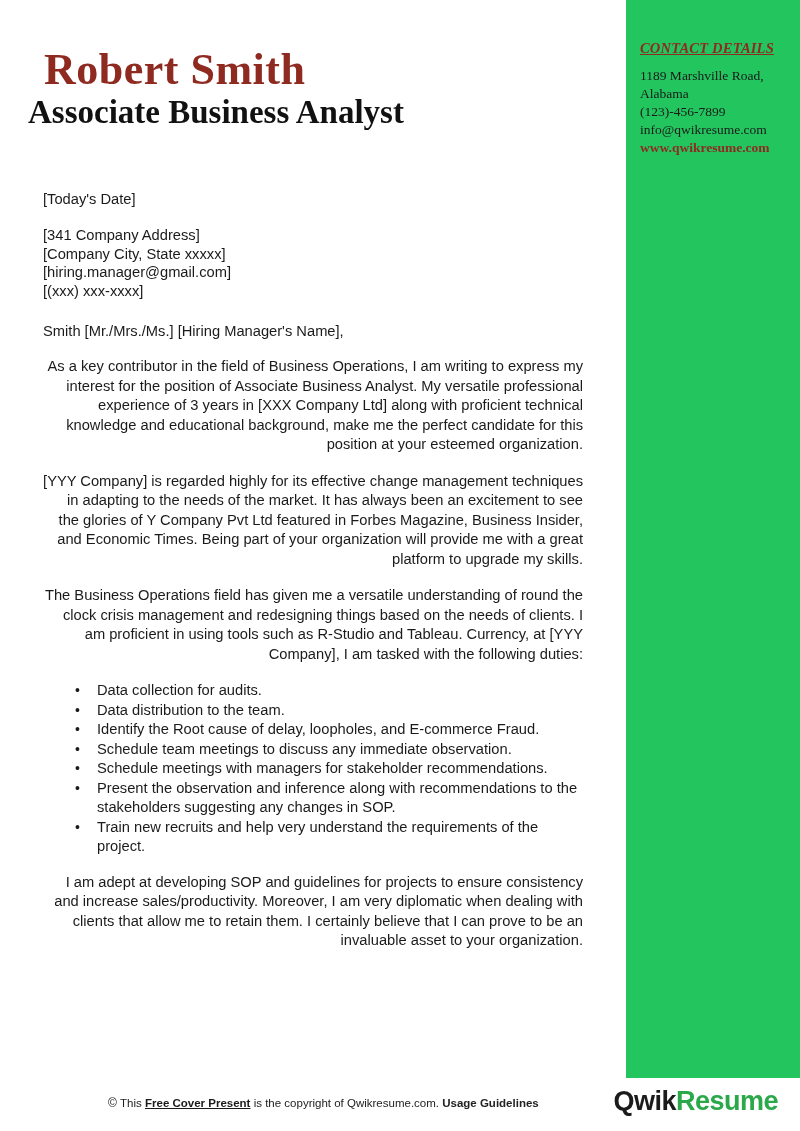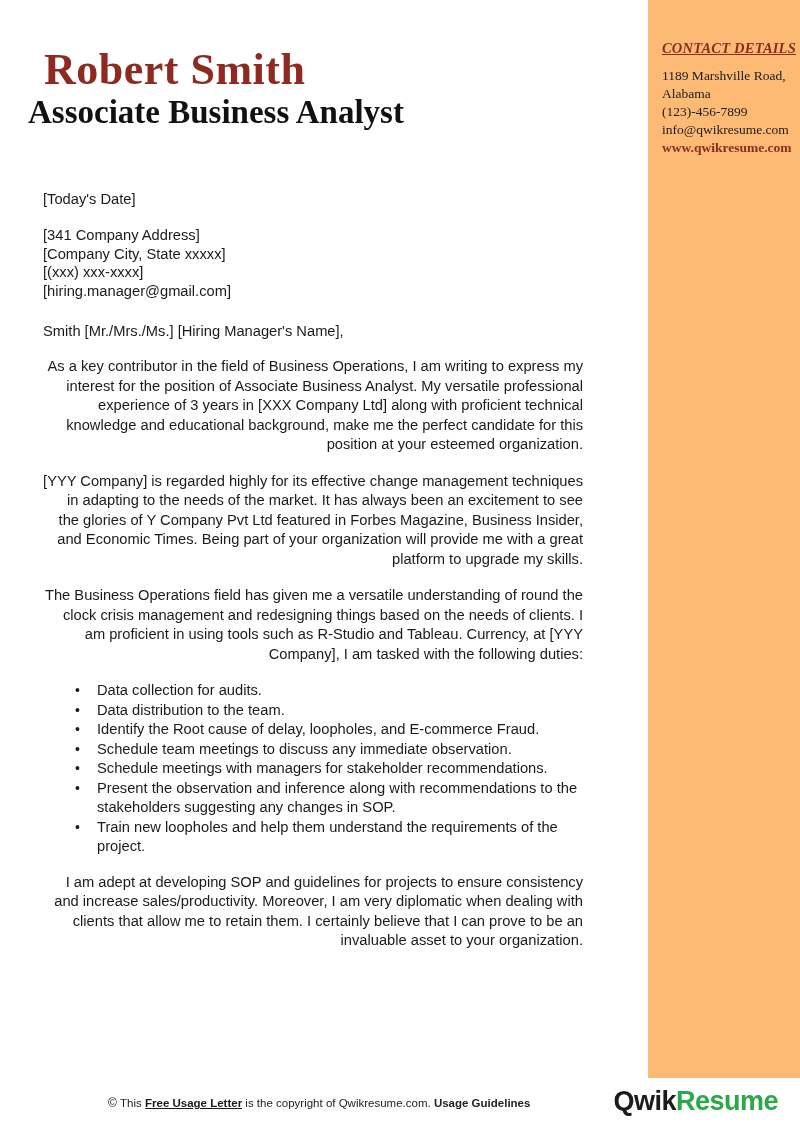--- a/index.html
+++ b/index.html
@@ -18,23 +18,23 @@
     position: relative;
     width: 800px;
     height: 1131px;
     background: #ffffff;
   }
   
   .sidebar {
     position: absolute;
     top: 0;
     right: 0;
-    width: 152px;
+    width: 174px;
     height: 1078px;
-    background: #fdba74;
+    background: #22c55e;
   }
   .sidebar-inner {
     padding: 40px 14px 0 14px;
   }
   .contact-heading {
     font-family: "Liberation Serif", serif;
     font-weight: bold;
     font-style: italic;
     font-size: 14.5px;
     color: #8e2a20;
@@ -189,52 +189,52 @@
   <h1 class="name">Robert Smith</h1>
   <h2 class="job-title">Associate Business Analyst</h2>
 
   <div class="letter">
 
     <div class="block">[Today's Date]</div>
 
     <div class="block">
       <div class="addr-line">[341 Company Address]</div>
       <div class="addr-line">[Company City, State xxxxx]</div>
+      <div class="addr-line">[hiring.manager@gmail.com]</div>
       <div class="addr-line">[(xxx) xxx-xxxx]</div>
-      <div class="addr-line">[hiring.manager@gmail.com]</div>
     </div>
 
     <div class="salutation">Smith [Mr./Mrs./Ms.] [Hiring Manager's Name],</div>
 
     <p class="para">As a key contributor in the field of Business Operations, I am writing to express my interest for the position of Associate Business Analyst. My versatile professional experience of 3 years in [XXX Company Ltd] along with proficient technical knowledge and educational background, make me the perfect candidate for this position at your esteemed organization.</p>
     <p class="para">[YYY Company] is regarded highly for its effective change management techniques in adapting to the needs of the market. It has always been an excitement to see the glories of Y Company Pvt Ltd featured in Forbes Magazine, Business Insider, and Economic Times. Being part of your organization will provide me with a great platform to upgrade my skills.</p>
     <p class="para">The Business Operations field has given me a versatile understanding of round the clock crisis management and redesigning things based on the needs of clients. I am proficient in using tools such as R-Studio and Tableau. Currency, at [YYY Company], I am tasked with the following duties:</p>
 
     <ul class="duties">
       <li>Data collection for audits.</li>
       <li>Data distribution to the team.</li>
       <li>Identify the Root cause of delay, loopholes, and E-commerce Fraud.</li>
       <li>Schedule team meetings to discuss any immediate observation.</li>
       <li>Schedule meetings with managers for stakeholder recommendations.</li>
       <li>Present the observation and inference along with recommendations to the stakeholders suggesting any changes in SOP.</li>
-      <li>Train new loopholes and help them understand the requirements of the project.</li>
+      <li>Train new recruits and help very understand the requirements of the project.</li>
     </ul>
 
     <p class="para">I am adept at developing SOP and guidelines for projects to ensure consistency and increase sales/productivity. Moreover, I am very diplomatic when dealing with clients that allow me to retain them. I certainly believe that I can prove to be an invaluable asset to your organization.</p>
 
     <div class="sign-off">
     </div>
 
   </div>
 
   <div class="footer">
     <div class="footer-text">
       <span class="reg">©</span>
       <span class="plain">This</span>
-      <span class="footer-link">Free Usage Letter</span>
+      <span class="footer-link">Free Cover Present</span>
       <span class="plain">is the copyright of Qwikresume.com.</span>
       <span>Usage Guidelines</span>
     </div>
     <div class="logo">
       <span class="q">Qwik</span><span class="r">Resume</span>
     </div>
   </div>
 
 </div>
 

